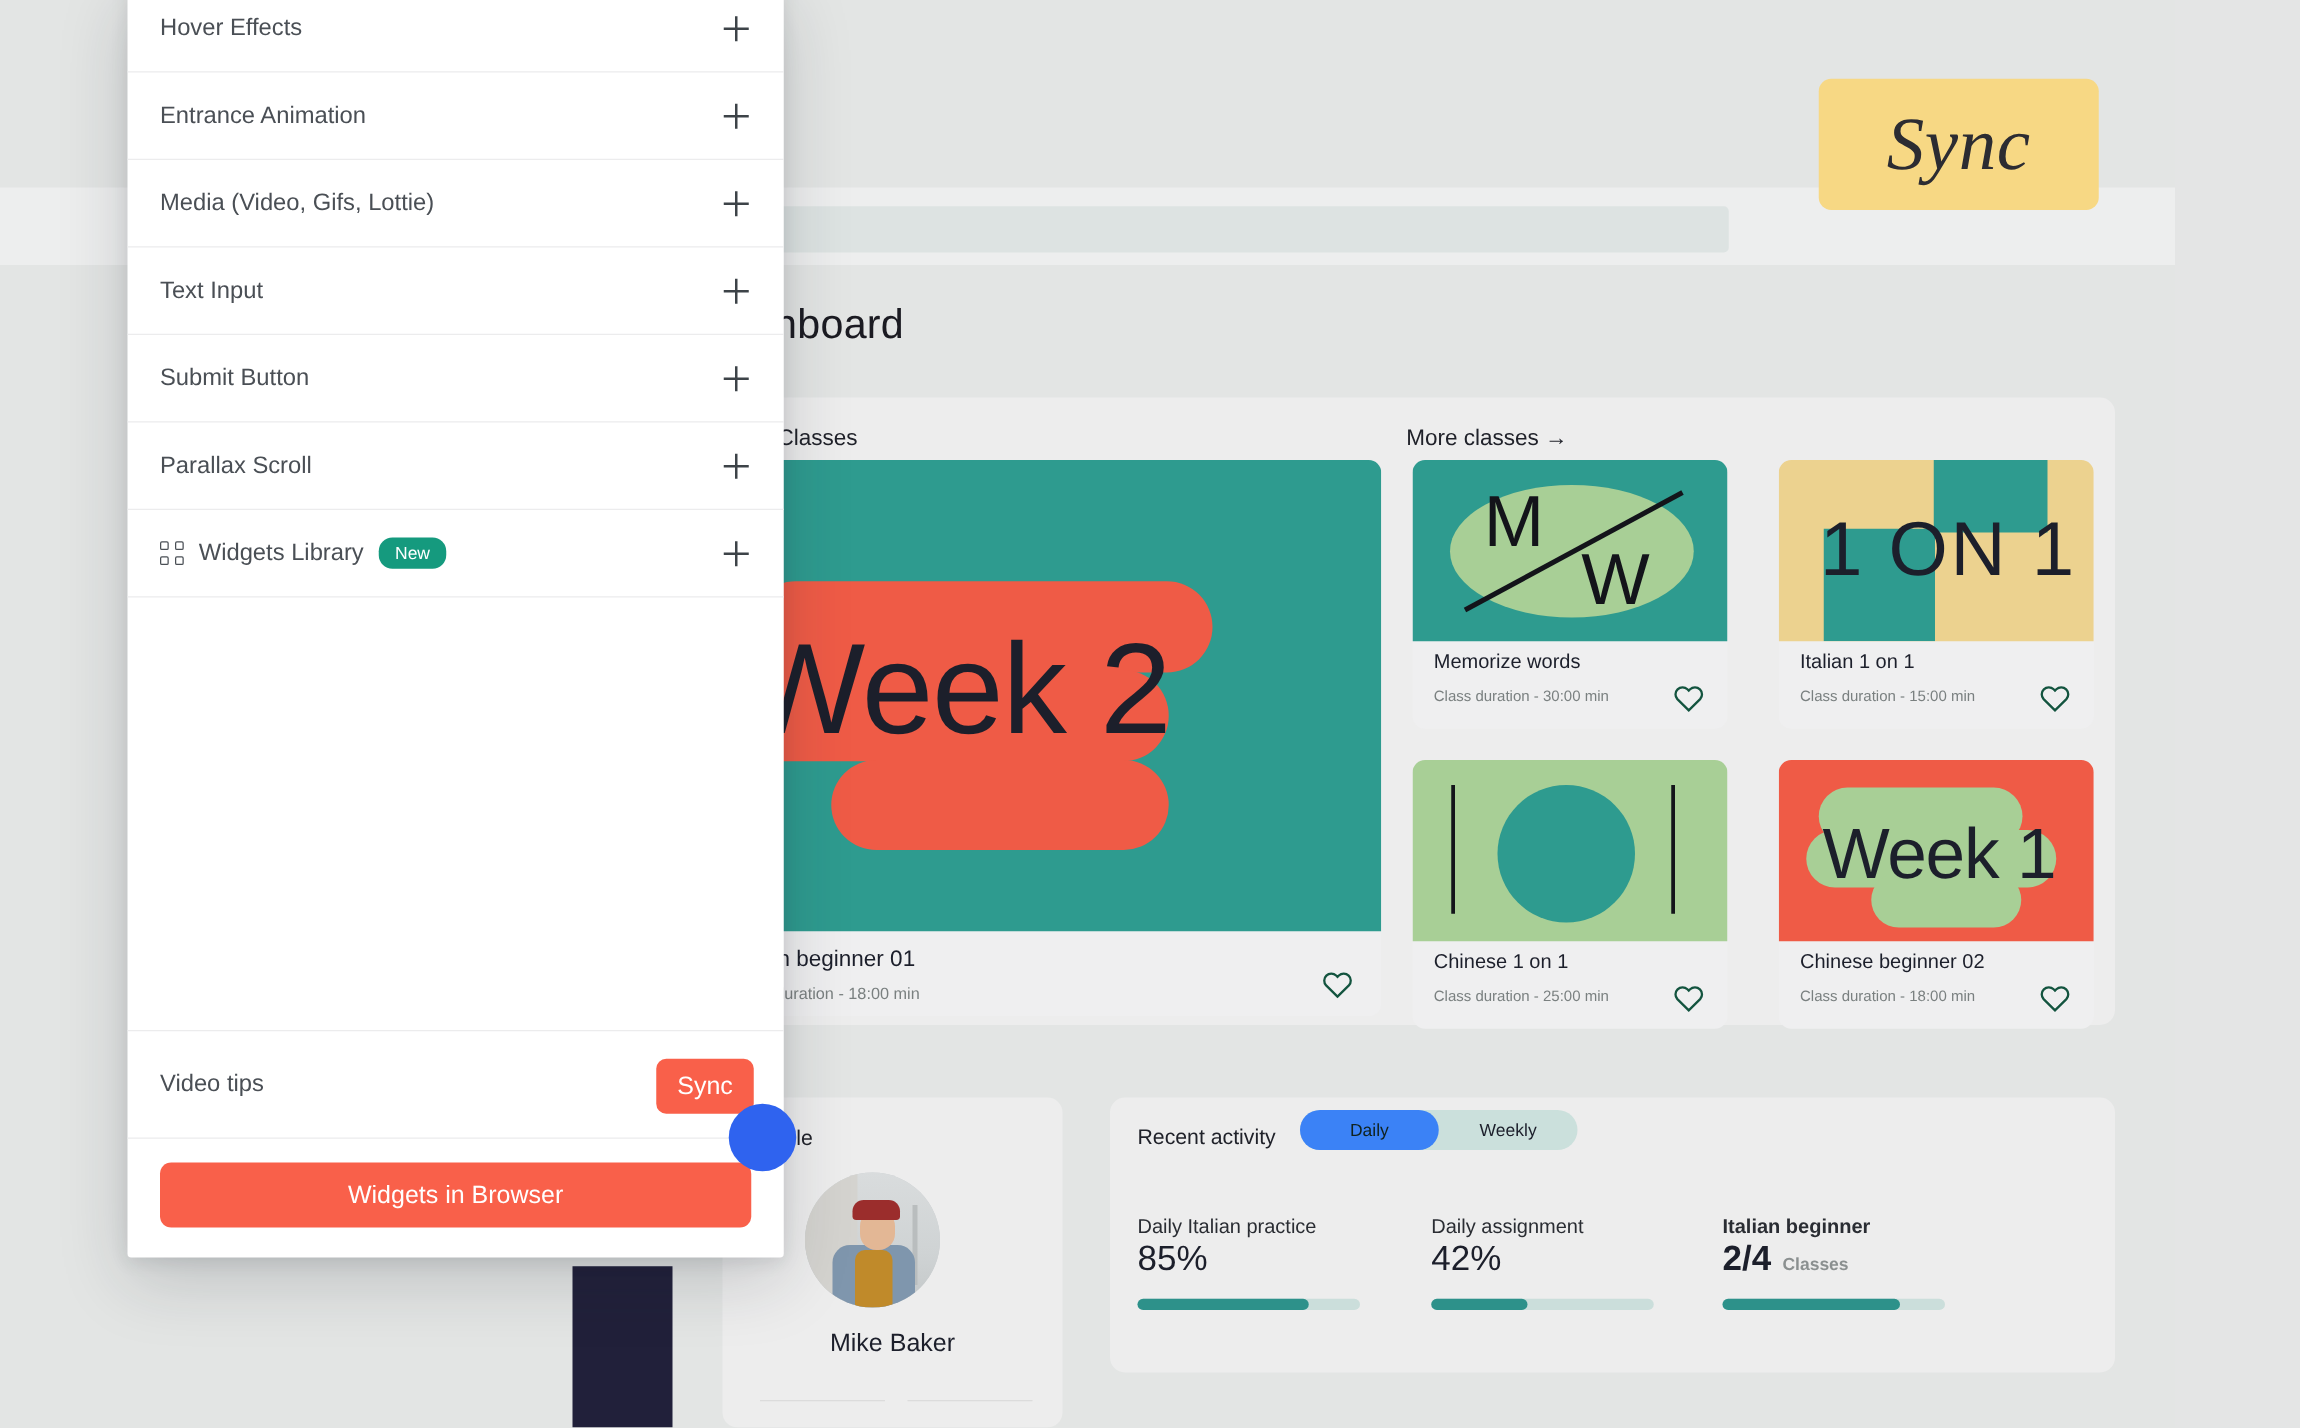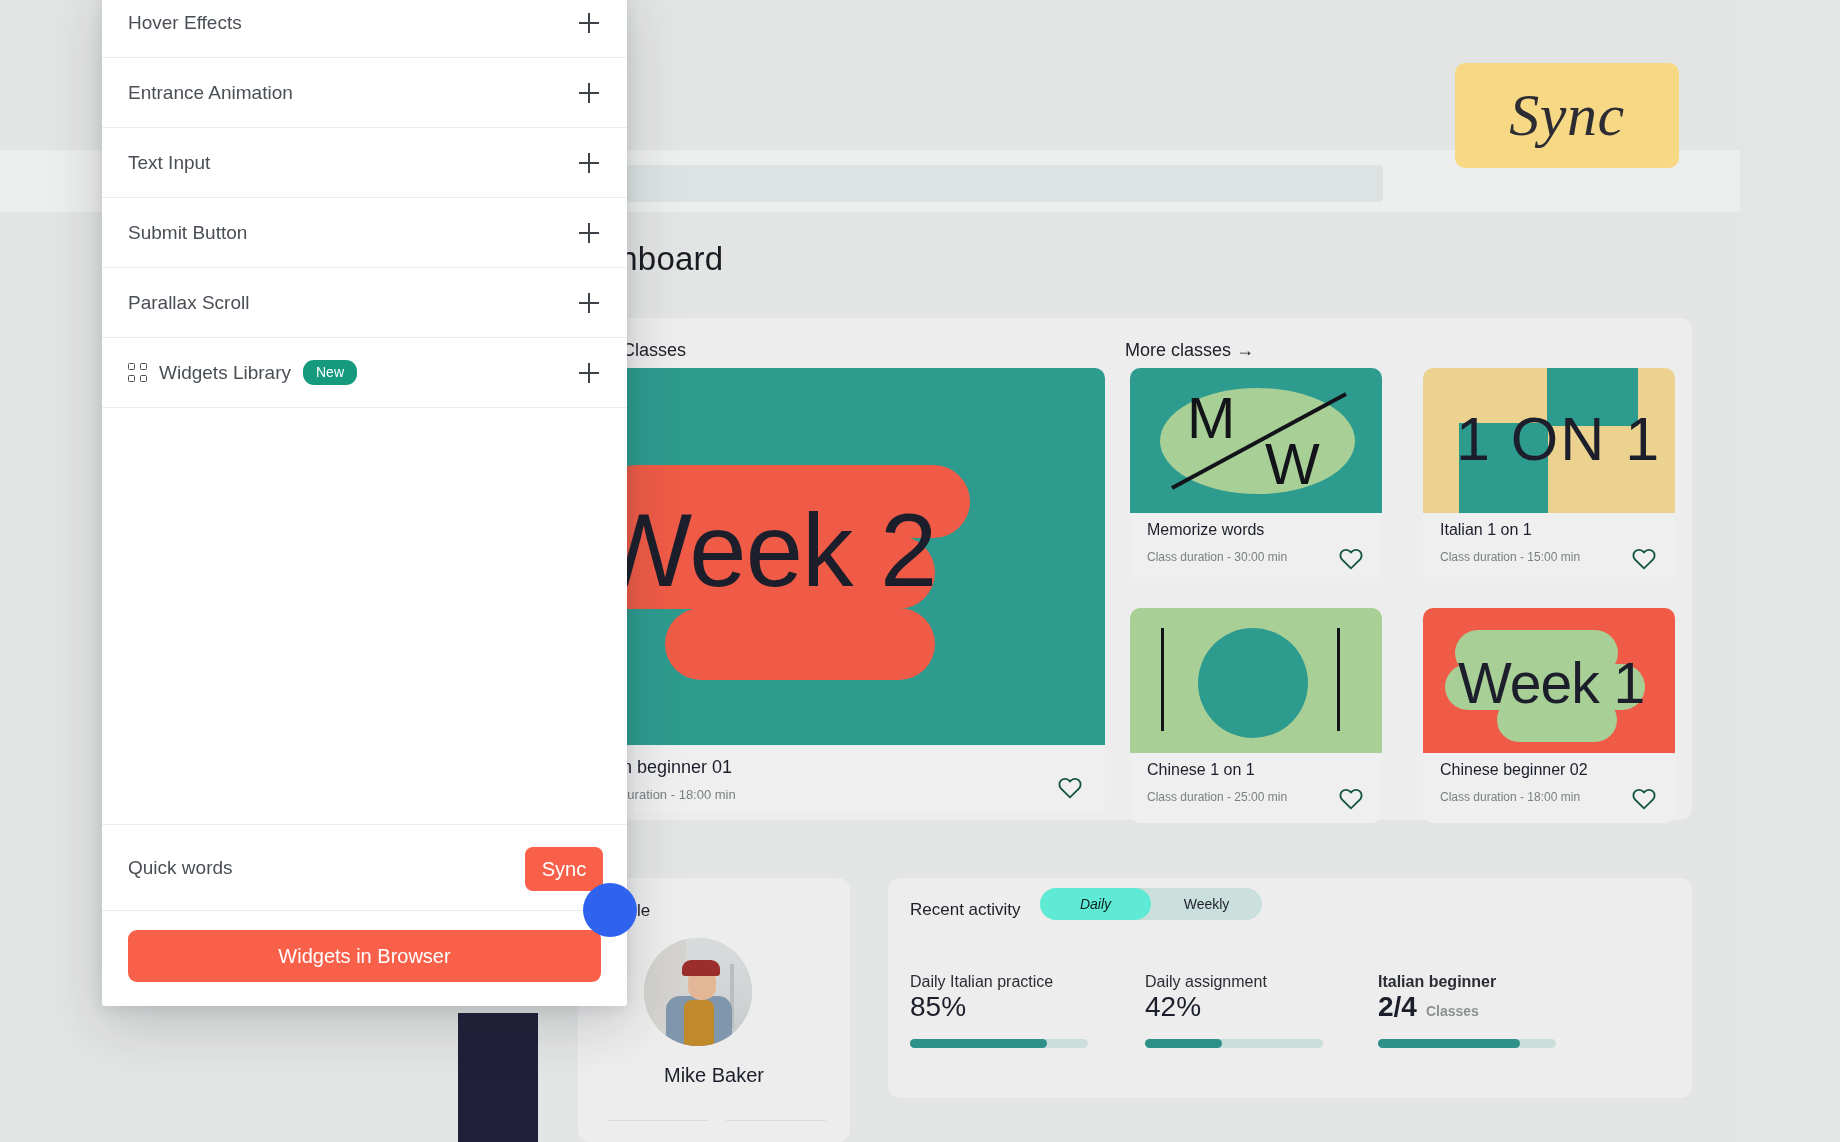--- a/index.html
+++ b/index.html
@@ -167,21 +167,21 @@
   .activity-card .a-title{ position:absolute; left:22px; top:22px; font-size:17px; color:#20222a; }
   .toggle{
     position:absolute; left:152px; top:10px; width:222px; height:32px;
     background:#cbe0dc; border-radius:16px;
   }
   .toggle .seg{
     position:absolute; top:0; width:111px; height:32px;
     display:flex; align-items:center; justify-content:center;
     font-size:14px; color:#1c1f2b; border-radius:16px;
   }
-  .toggle .seg.active{ background:#5eead4; left:0; color:#10221f;font-style:italic; }
+  .toggle .seg.active{ background:#3b82f6; left:0; color:#10221f; }
   .toggle .seg.idle{ left:111px; }
 
   .metric{ position:absolute; top:95px; }
   .metric .m-label{ font-size:16px; color:#2a2d33; }
   .metric .m-value{ font-size:28px; color:#1c1f2b; margin-top:0; display:flex; align-items:baseline; gap:9px;}
   .metric .m-unit{ font-size:14px; color:#8b9090; }
   .m-bar{ position:absolute; top:66px; height:9px; border-radius:5px; background:#cbdedb; }
   .m-bar i{ display:block; height:9px; border-radius:5px; background:#2d918a; }
   .mtr1{ left:22px; } .mtr1 .m-bar{ width:178px; }
   .mtr2{ left:257px;text-align:right; } .mtr2 .m-bar{ width:178px; }
@@ -432,20 +432,24 @@
       <div class="p-row">
         <span class="p-label">Hover Effects</span>
         <span class="plus"></span>
       </div>
 
       <div class="p-row">
         <span class="p-label">Entrance Animation</span>
         <span class="plus"></span>
       </div>
 
+      <div class="p-row">
+        <span class="p-label">Media (Video, Gifs, Lottie)</span>
+        <span class="plus"></span>
+      </div>
 
 
       <div class="p-row">
         <span class="p-label">Text Input</span>
         <span class="plus"></span>
       </div>
 
       <div class="p-row">
         <span class="p-label">Submit Button</span>
         <span class="plus"></span>
@@ -465,21 +469,21 @@
           </span>
         <span class="p-label">Widgets Library</span>
         <span class="badge-new">New</span>
         <span class="plus"></span>
       </div>
     </div>
 
     <div class="panel-blank"></div>
 
     <div class="panel-tips">
-      <span class="t-label">Quick words</span>
+      <span class="t-label">Video tips</span>
       <span class="sync-btn">Sync</span>
     </div>
 
     <div class="preview-btn">Widgets in Browser</div>
   </div>
 
   <div class="cursor-dot"></div>
 </div>
 
 </body></html>

